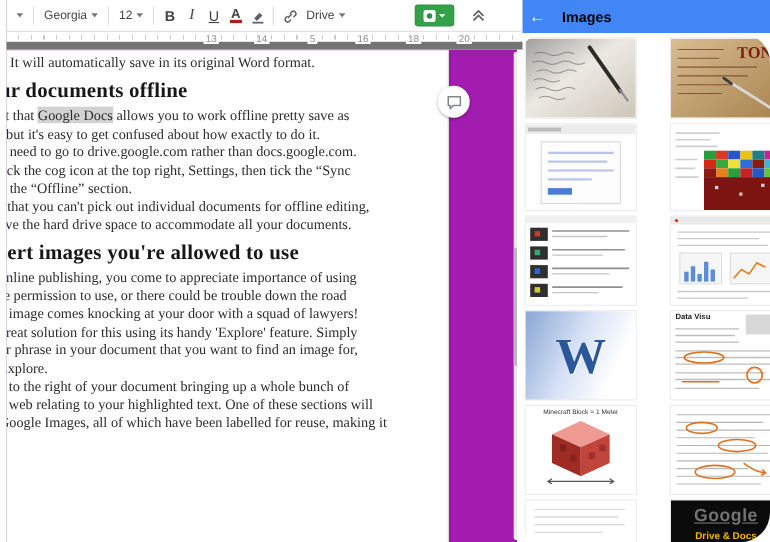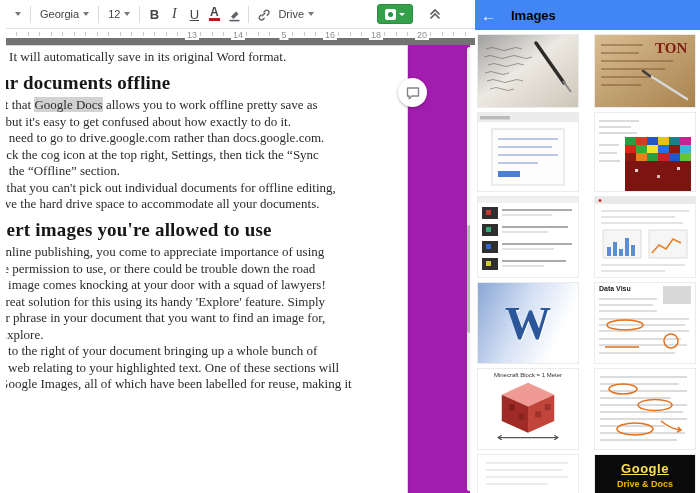--- a/index.html
+++ b/index.html
@@ -73,37 +73,37 @@
   .doc-scrollbar .thumbpiece { position:absolute; left:0; top:178px; width:5px; height:108px; background:#b9b9b9; border-radius:3px; cursor:pointer; }
 
   
   .panel { position:absolute; left:470px; top:0; width:230px; height:493px; background:#fff; }
   .panel-header { height:30px; background:#4285f4; display:flex; align-items:center; gap:15px; padding:0 11px; }
   .back { color:#fff; font-size:15px; line-height:1; cursor:pointer; }
   .panel-title { color:#000000; font-size:13px; font-weight:700; }
 
   .thumb-grid {
     position:absolute; top:30px; left:0; right:0; bottom:0; overflow:hidden;
-    display:grid; grid-template-columns:100px 100px; gap:6px 17px; padding:5px 5px 0 8px; align-content:start;
+    display:grid; grid-template-columns:100px 100px; gap:6px 32px; padding:5px 5px 0 8px; align-content:start;border-radius:27px;
   }
   .thumb { position:relative; overflow:hidden; background:#fff; box-shadow:0 0 0 1px rgba(0,0,0,.08); cursor:pointer; }
   .h72{height:72px} .h78{height:78px} .h80{height:80px}
   .thumb svg { display:block; width:100%; height:100%; }
 
   .t7 { background:linear-gradient(115deg,#8aa7d6 0%, #d7e2f5 45%, #ffffff 78%); display:flex; align-items:center; justify-content:center; }
   .t7 .w-big { font-family:"Liberation Serif",serif; font-weight:700; font-size:46px; color:#2b579a; text-shadow:1px 1px 0 #fff; }
 
   .t8-title { position:absolute; left:4px; top:2px; font-size:7px; font-weight:700; color:#222; }
 
   .t9 { background:#fff; display:flex; flex-direction:column; align-items:center; }
   .t9-caption { font-size:6px; color:#333; margin-top:3px; white-space:nowrap; }
   .t9 svg { width:72px; height:62px; }
 
   .t12 { background:#0b0b0b; display:flex; flex-direction:column; align-items:center; padding-top:6px; gap:3px; }
-  .t12 .g-top { color:#fde047; font-size:13px; font-weight:700; letter-spacing:.5px;text-decoration:underline; }
+  .t12 .g-top { color:#737373; font-size:16px; font-weight:700; letter-spacing:.5px;text-decoration:underline; }
   .t12 .g-bottom { color:#f4b400; font-size:9px; font-weight:700; }
 </style>
 </head>
 <body>
 
 <div class="app">
 
   <div class="editor">
 
     <div class="toolbar">

